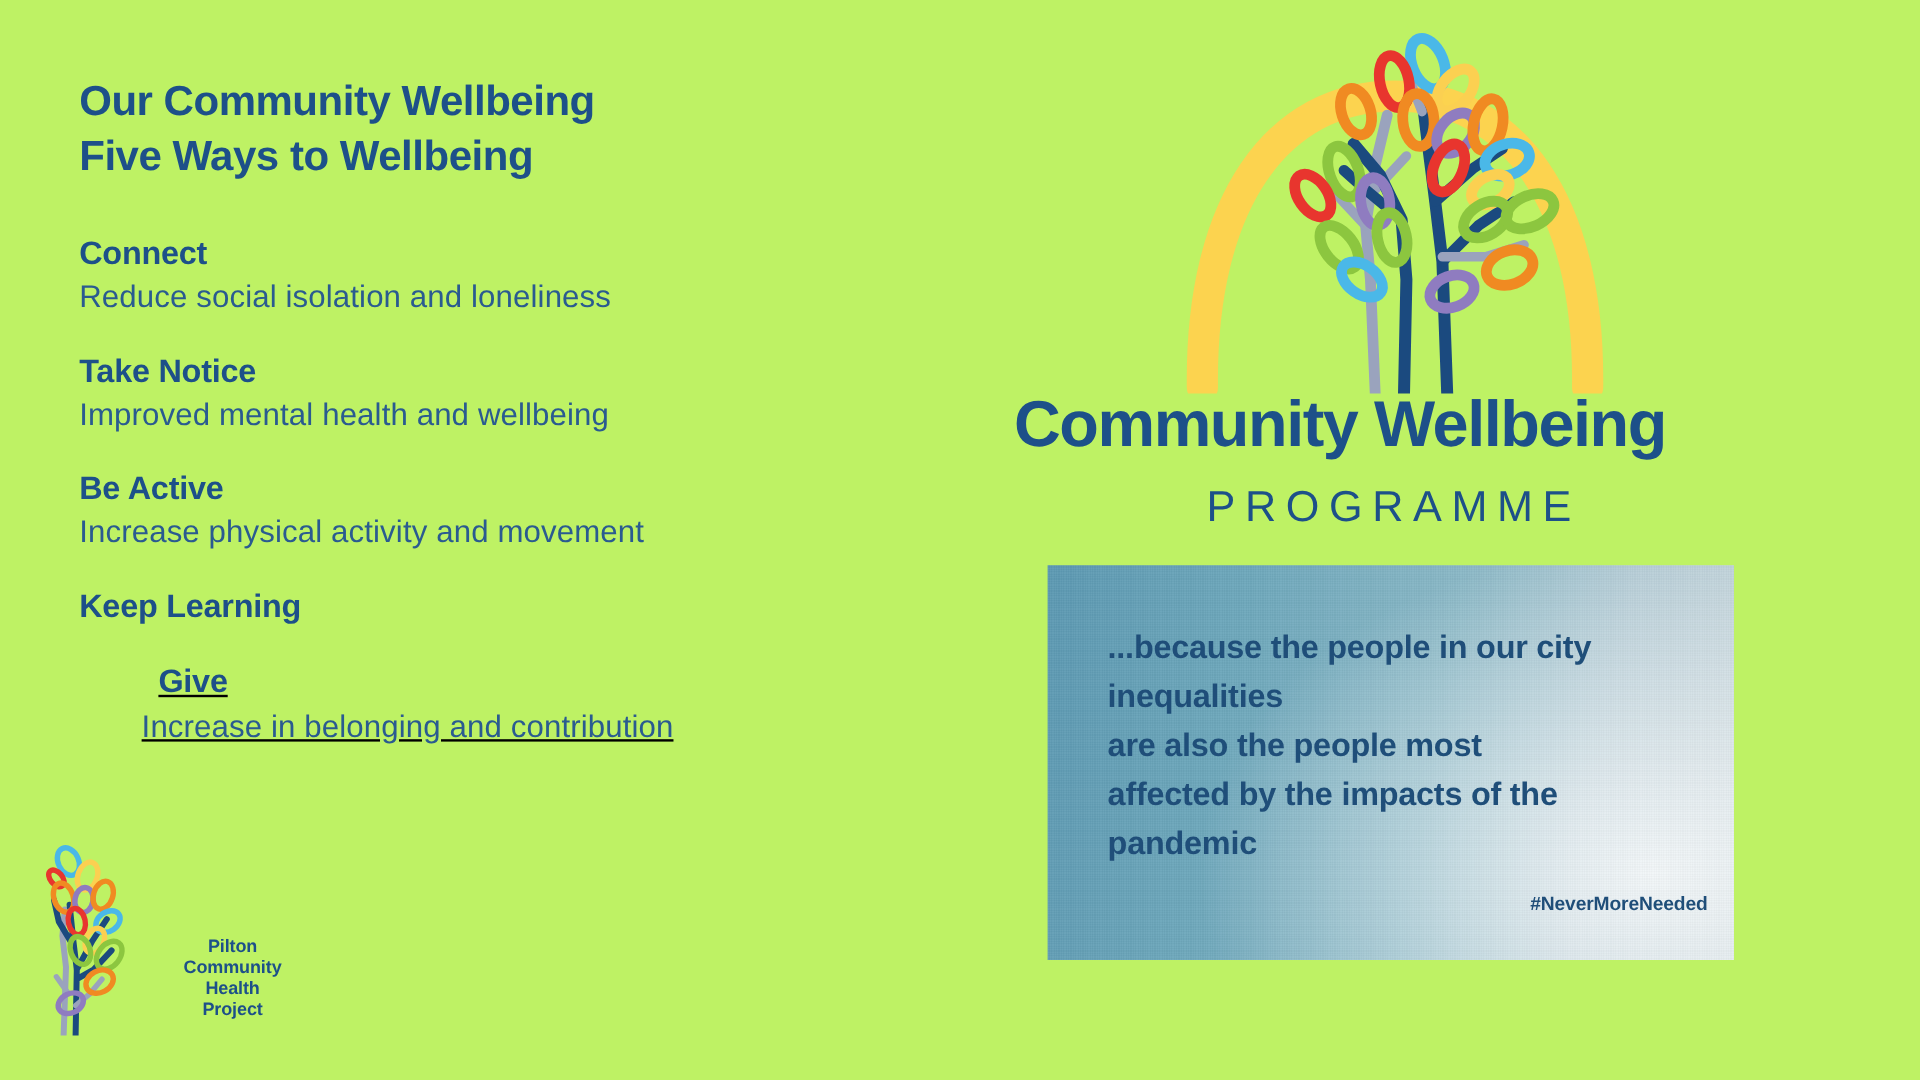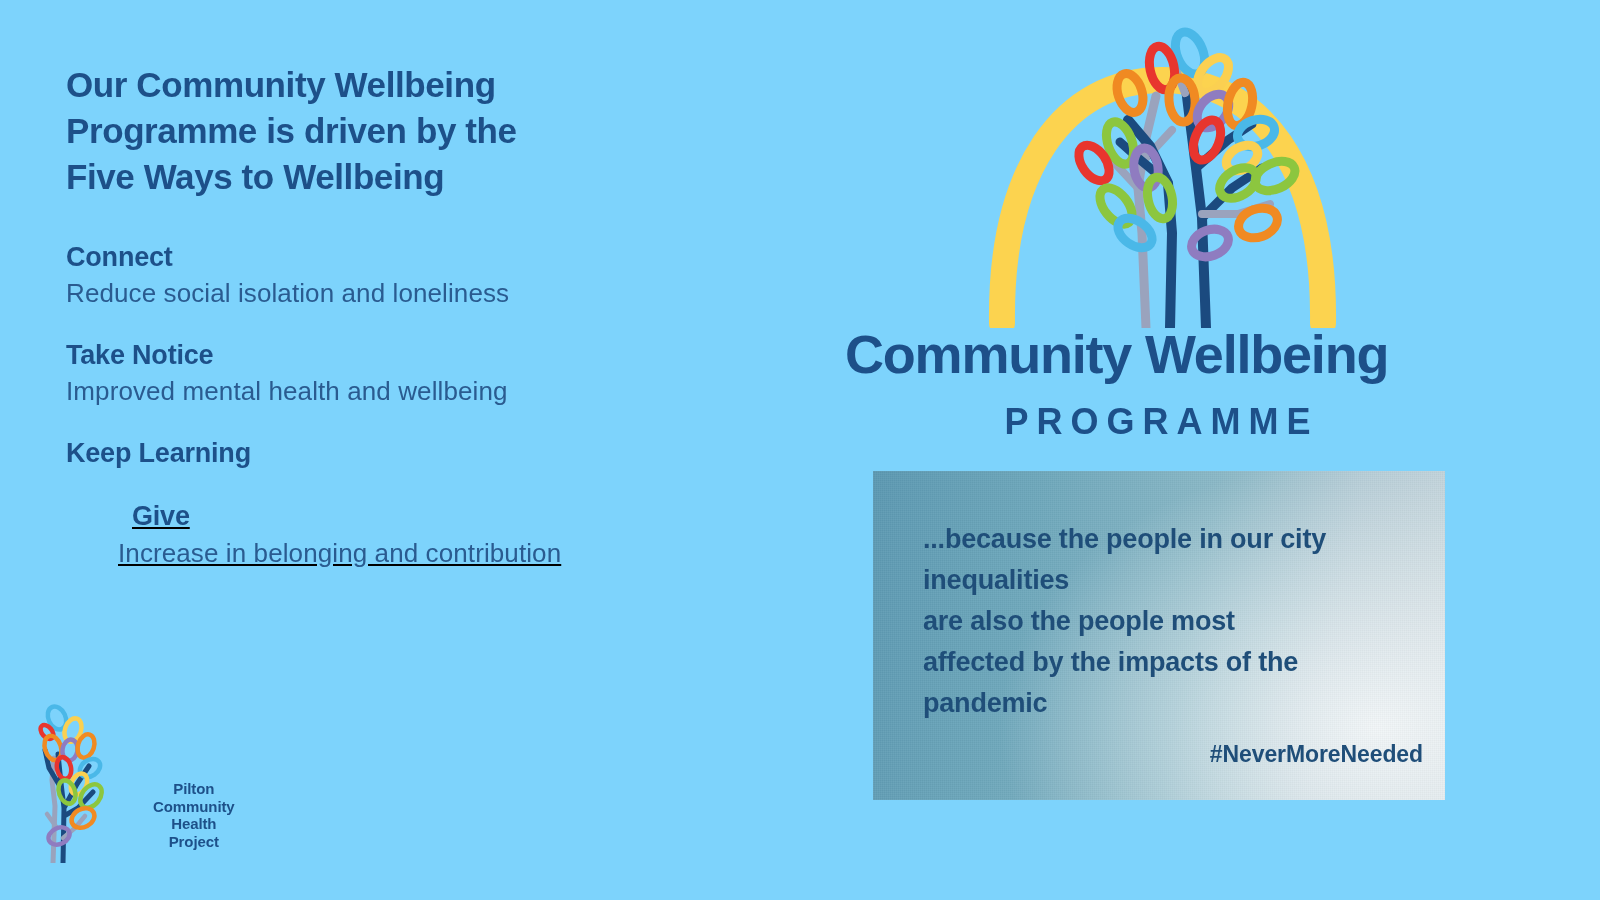--- a/index.html
+++ b/index.html
@@ -11,21 +11,21 @@
     width: 1600px;
     height: 900px;
     overflow: hidden;
     font-family: "Liberation Sans", sans-serif;
     position: relative;
   }
 
   .slide {
     position: absolute;
     inset: 0;
-    background: #7dd3fc;
+    background: #bef264;
   }
 
   
   .left-col {
     position: absolute;
     left: 66px;
     top: 62px;
     width: 740px;
   }
 
@@ -121,21 +121,21 @@
     line-height: 62px;
     letter-spacing: -1.2px;
   }
   .cwp-sub {
     position: absolute;
     left: 0;
     top: 382px;
     width: 625px;
     text-align: center;
     color: #1d5089;
-    font-weight: bold;
+    font-weight: normal;
     font-size: 36px;
     line-height: 44px;
     letter-spacing: 8px;
     text-indent: 8px;
   }
 
   
   .quote-panel {
     position: absolute;
     left: 873px;
@@ -171,51 +171,54 @@
     letter-spacing: -0.2px;
     margin: 16px;
   }
   .quote-line { display: block; }
   .quote-hashtag {
     position: relative;
     z-index: 2;
     text-align: right;
     color: #1f4e79;
     font-weight: bold;
-    font-size: 23px;
+    font-size: 16px;
     line-height: 28px;
     letter-spacing: -0.1px;
     margin: 4px 0 12px 0;
   }
 </style>
 </head>
 <body>
 
 <div class="slide">
 
   <div class="left-col">
 
     <h1 class="headline">
       <span class="headline-line">Our Community Wellbeing</span>
-      <span class="headline-line">Programme is driven by the</span>
       <span class="headline-line">Five Ways to Wellbeing</span>
     </h1>
 
     <ul class="ways-list">
 
       <li class="way">
         <p class="way-title">Connect</p>
         <p class="way-desc">Reduce social isolation and loneliness</p>
       </li>
 
       <li class="way">
         <p class="way-title">Take Notice</p>
         <p class="way-desc">Improved mental health and wellbeing</p>
       </li>
 
+      <li class="way">
+        <p class="way-title">Be Active</p>
+        <p class="way-desc">Increase physical activity and movement</p>
+      </li>
 
       <li class="way">
         <p class="way-title">Keep Learning</p>
       </li>
 
       <li class="way way-give">
         <p class="way-title">Give</p>
         <p class="way-desc">Increase in belonging and contribution</p>
       </li>
 

